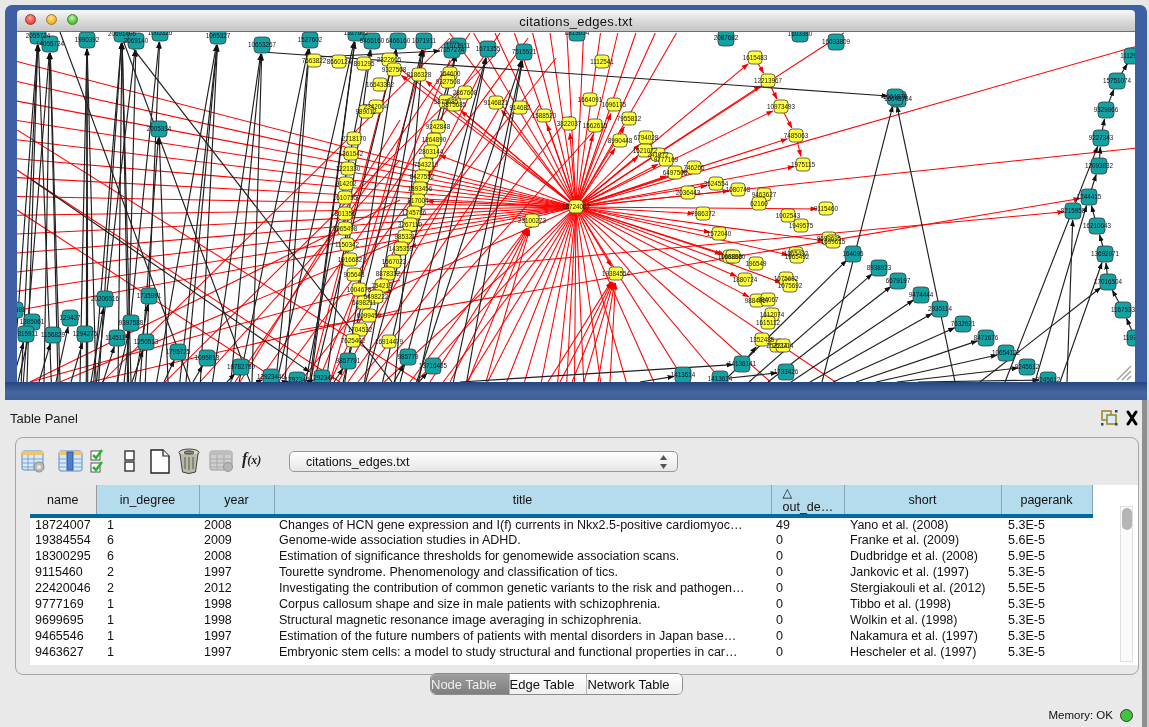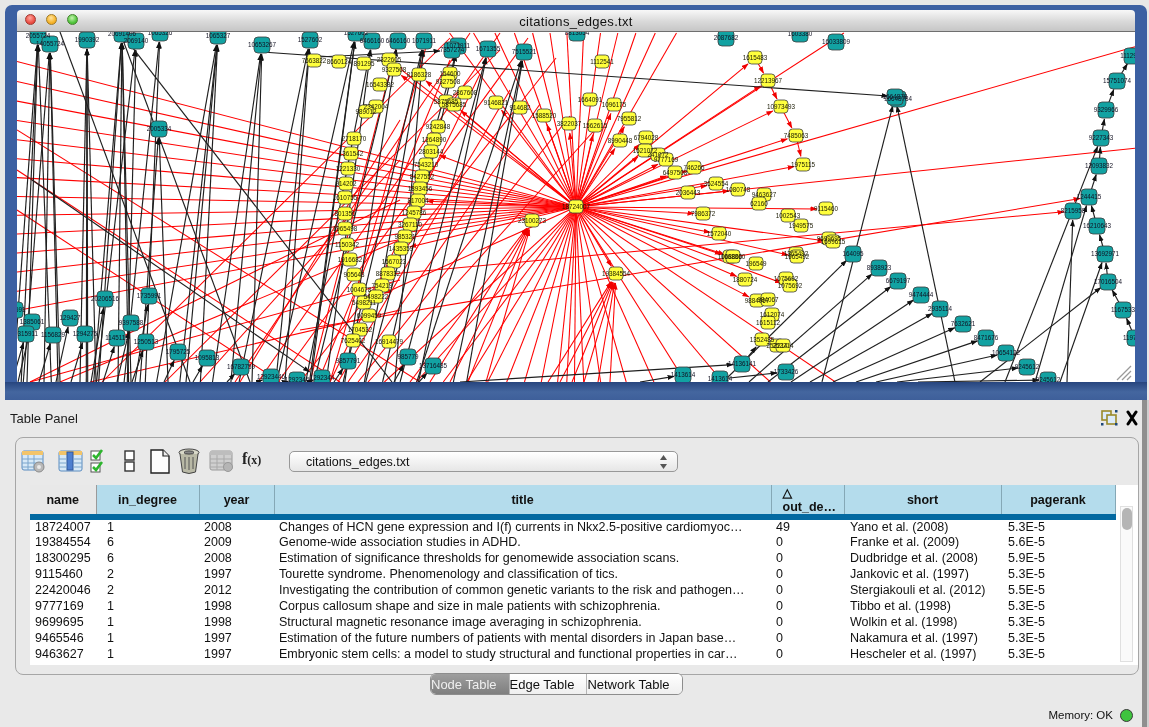--- a/index.html
+++ b/index.html
@@ -11,24 +11,24 @@
 .tl.y {left:29px;background:radial-gradient(circle at 4px 3px,#ffe39d,#f6b42b 60%,#ec9f16);border:1px solid #a07a25}
 .tl.g {left:50px;background:radial-gradient(circle at 4px 3px,#c6f3ae,#52c63e 60%,#3cb32c);border:1px solid #45832f}
 .canvas {position:absolute;left:17px;top:32px;width:1118px;height:350px;background:#fff}
 .panel {position:absolute;left:0;top:400px;width:1149px;height:327px;background:#e9e9e9}
 .ptitle {position:absolute;left:10px;top:411px;font-size:13px;color:#1c1c1c}
 .rstrip {position:absolute;left:1142px;top:400px;width:5px;height:327px;background:#8f8f8f}
 .rstrip2 {position:absolute;left:1147px;top:400px;width:2px;height:327px;background:#cfcfcf}
 .box {position:absolute;left:15px;top:437px;width:1124px;height:238px;border:1px solid #a6a6a6;border-radius:8px;background:#e9e9e9}
 .tblwrap {position:absolute;left:30px;top:485px;width:1108px;height:180px;background:#fff;overflow:hidden}
 table {border-collapse:collapse;font-size:12.5px;color:#111;table-layout:fixed;width:1062px}
-th {height:20px;font-weight:bold;font-size:12.5px;background:#b4dcec;border-right:1px solid #85a8b6;border-bottom:6px solid #0369a1;padding:0}
+th {height:20px;font-weight:normal;font-size:12.5px;background:#b4dcec;border-right:1px solid #85a8b6;border-bottom:4px solid #0369a1;padding:0}
 th.c1 {background:#e8e8e8;border-right:1px solid #9a9a9a}
 td {height:16px;padding:0 0 0 5px;white-space:nowrap;overflow:hidden}
-.c1{width:66px} .c2{width:103px} .c3{width:75px} .c4{width:497px} .c5{width:73px} .c6{width:157px} .c7{width:114px}
+.c1{width:66px} .c2{width:103px} .c3{width:75px} .c4{width:497px} .c5{width:73px} .c6{width:157px} .c7{width:91px}
 td.c6{padding-left:6px} td.c2{padding-left:11px} td.c7{padding-left:7px}
 .sb {position:absolute;left:1120px;top:506px;width:13px;height:156px;background:#fafafa;border:1px solid #e0e0e0}
 .sbt {position:absolute;left:1121.5px;top:508px;width:10px;height:22px;background:#b5b5b5;border-radius:5px}
 .tabs {position:absolute;left:430px;top:673px;height:22px;display:flex;border:1px solid #8d8d8d;border-radius:6px;overflow:hidden;background:#fff}
 .tab {font-size:13px;color:#111;padding:3px 12px 0 0;background:linear-gradient(#ffffff,#efefef);border-right:1px solid #b5b5b5}
 .tab.sel {background:linear-gradient(#9e9e9e,#7f7f7f);color:#efefef}
 .mem {position:absolute;right:36px;top:709px;font-size:11.5px;color:#111}
 .dot {position:absolute;left:1120px;top:709px;width:13px;height:13px;border-radius:50%;background:#3ec43e;border:1px solid #3a3a3a}
 </style></head><body>
 <div class="win"></div>
@@ -675,21 +675,21 @@
 <path d="M3 7 l2.5 18 q6.5 3 13 0 L21 7" fill="#b9b9a6" stroke="#444"></path>
 <path d="M8 10v12M12 10v13M16 10v12" stroke="#555"></path>
 <ellipse cx="12" cy="5.5" rx="5" ry="1.6" fill="#888" stroke="#444"></ellipse>
 </svg>
 <svg style="position:absolute;left:208px;top:449px" width="28" height="26">
 <rect x="2" y="2" width="22" height="19" rx="2" fill="#cfcfcf" stroke="#9a9a9a"></rect>
     <rect x="2" y="2" width="22" height="4" fill="#bdbdbd"></rect>
 <path d="M2 10h22M2 14h22M2 18h22M9 6v15M16 6v15" stroke="#a9a9a9"></path>
 <circle cx="20" cy="18" r="4.5" fill="#b5b5b5" stroke="#999"></circle>
 </svg>
-<div style="position:absolute;left:242px;top:450px;font-size:16px;font-family:'Liberation Serif',serif;font-weight:bold;color:#222">f<span style="font-size:12px">(x)</span></div>
+<div style="position:absolute;left:242px;top:450px;font-size:16px;font-style:italic;font-family:'Liberation Serif',serif;font-weight:bold;color:#222">f<span style="font-size:12px">(x)</span></div>
 <div style="position:absolute;left:289px;top:451px;width:389px;height:21px;border:1px solid #989898;border-radius:5px;background:linear-gradient(#ffffff,#e6e6e6);font-size:12.5px;color:#111;line-height:20px;padding-left:16px">citations_edges.txt
 <svg style="position:absolute;right:9px;top:3px" width="9" height="15">
       <path d="M4.5 0 L8 5 H1 Z" fill="#555"></path>
       <path d="M4.5 14 L1 9 H8 Z" fill="#555"></path>
     </svg>
 </div>
 <div class="tblwrap">
 <table>
 <tbody>
         <tr>

